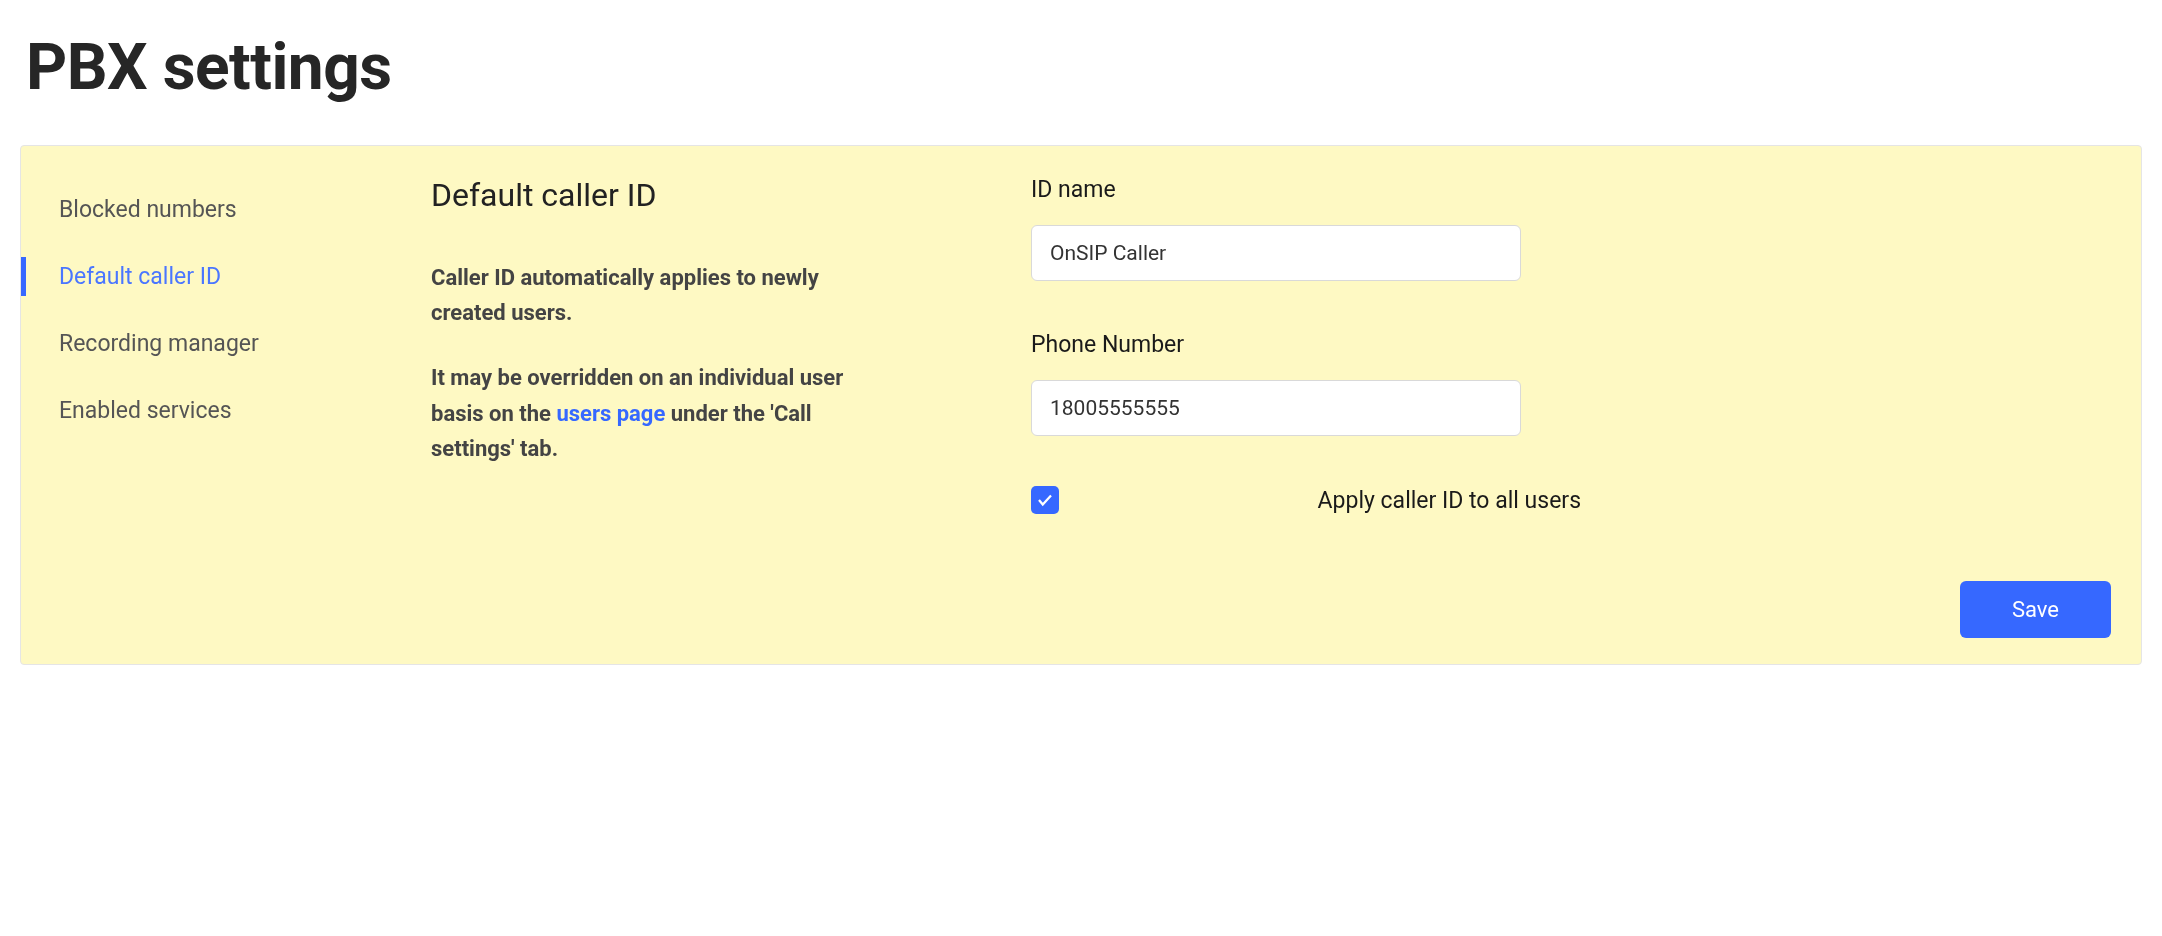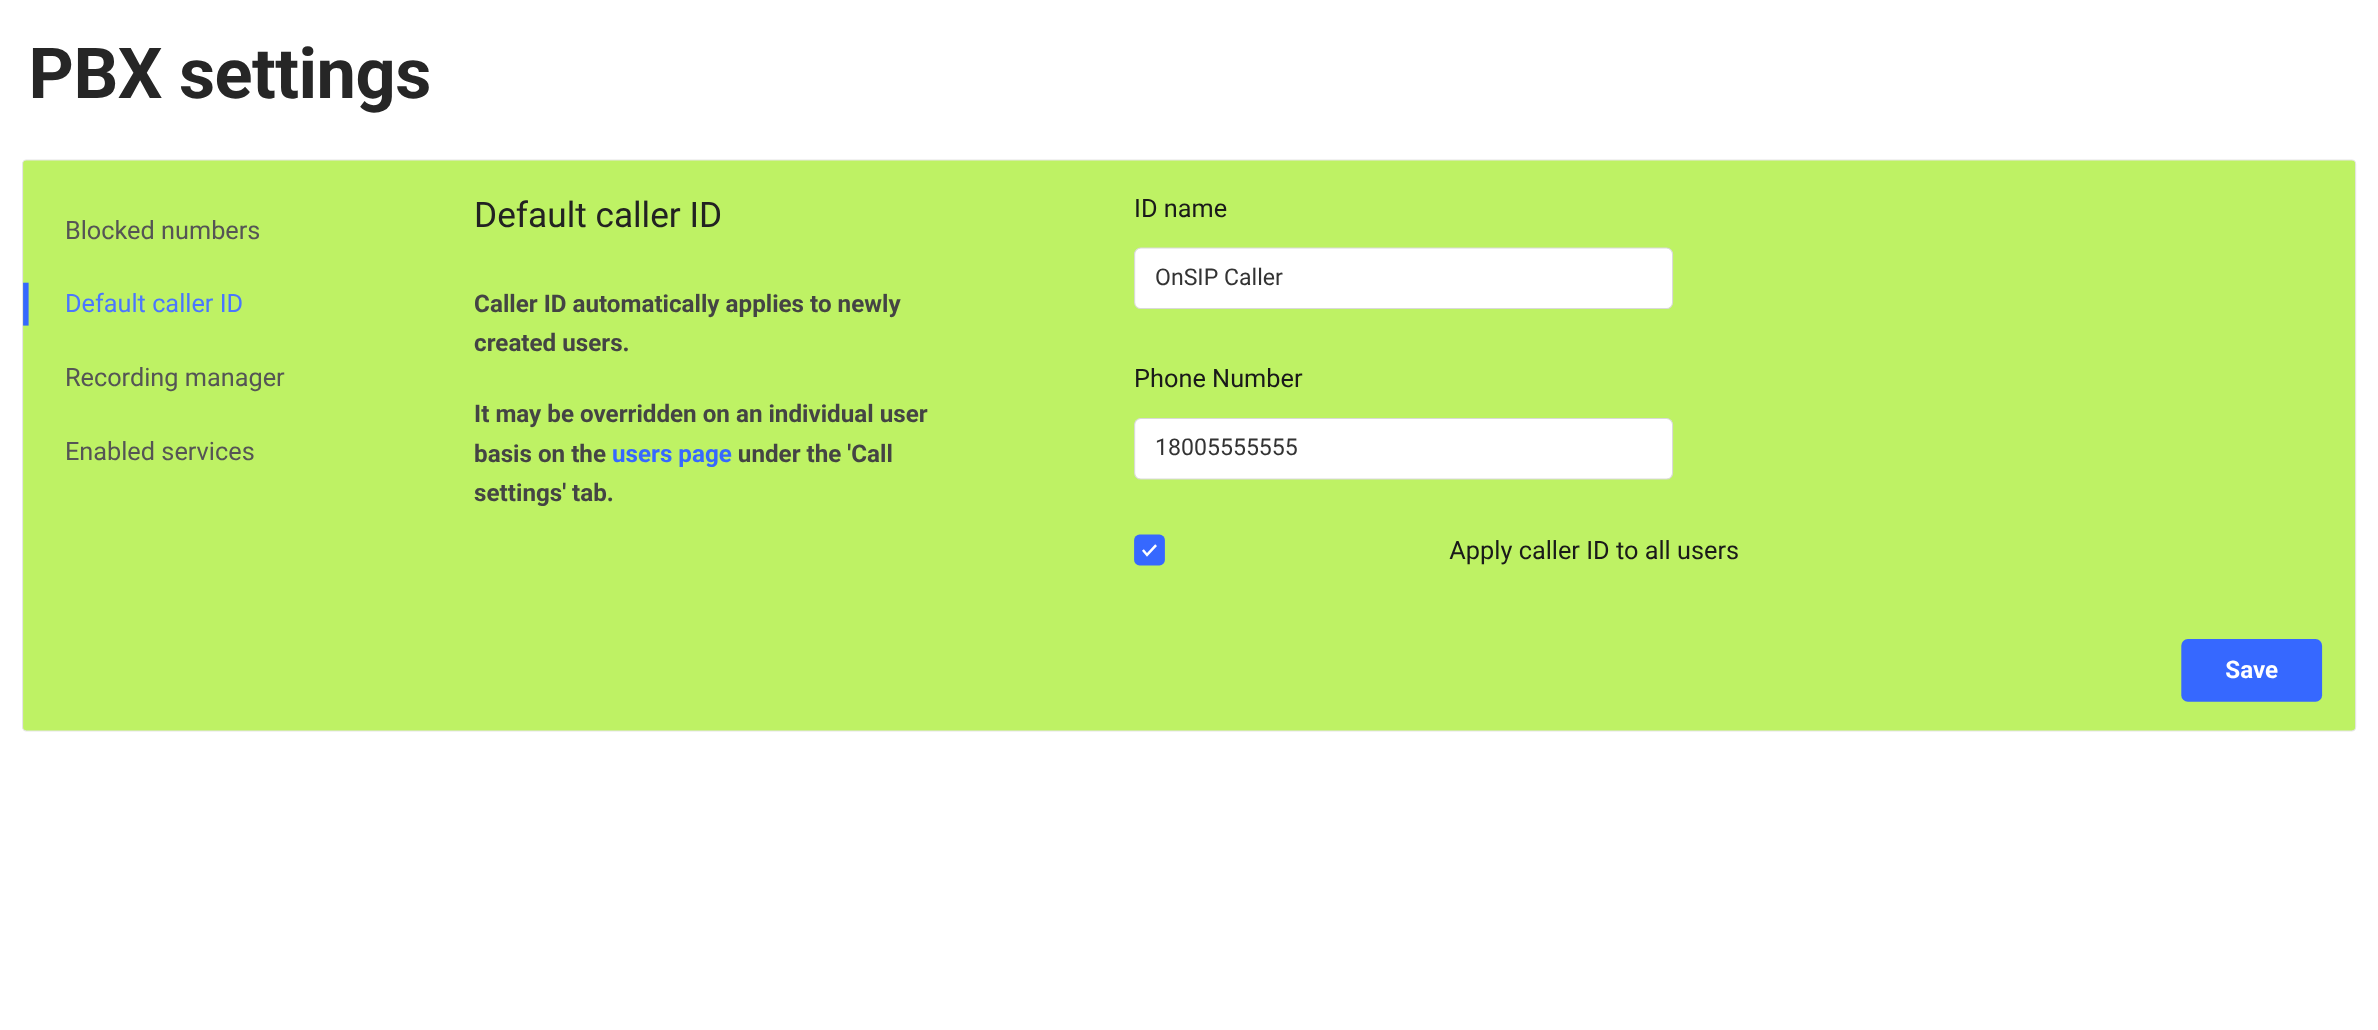--- a/index.html
+++ b/index.html
@@ -21,21 +21,21 @@
       font-weight: 700;
       color: #262626;
       margin-bottom: 40px;
       margin-left: 6px;
       letter-spacing: -0.5px;
     }
 
     .card {
       border: 1px solid #e5e5e5;
       border-radius: 4px;
-      background: #bef264;
+      background: #fef9c3;
       display: flex;
       padding: 0;
       min-height: 520px;
       position: relative;
     }
 
     .sidebar {
       width: 390px;
       padding: 30px 0;
       flex-shrink: 0;
@@ -160,24 +160,24 @@
       cursor: pointer;
     }
 
     .save-button {
       position: absolute;
       right: 30px;
       bottom: 26px;
       background: #3668ff;
       color: #fff;
       font-size: 22px;
-      font-weight: 700;
+      font-weight: 400;
       border: none;
       border-radius: 6px;
-      padding: 16px 40px;
+      padding: 16px 52px;
       cursor: pointer;
       font-family: inherit;
     }
   </style>
 </head>
 <body>
 
 <h1 class="page-title">PBX settings</h1>
 
 <div class="card">

